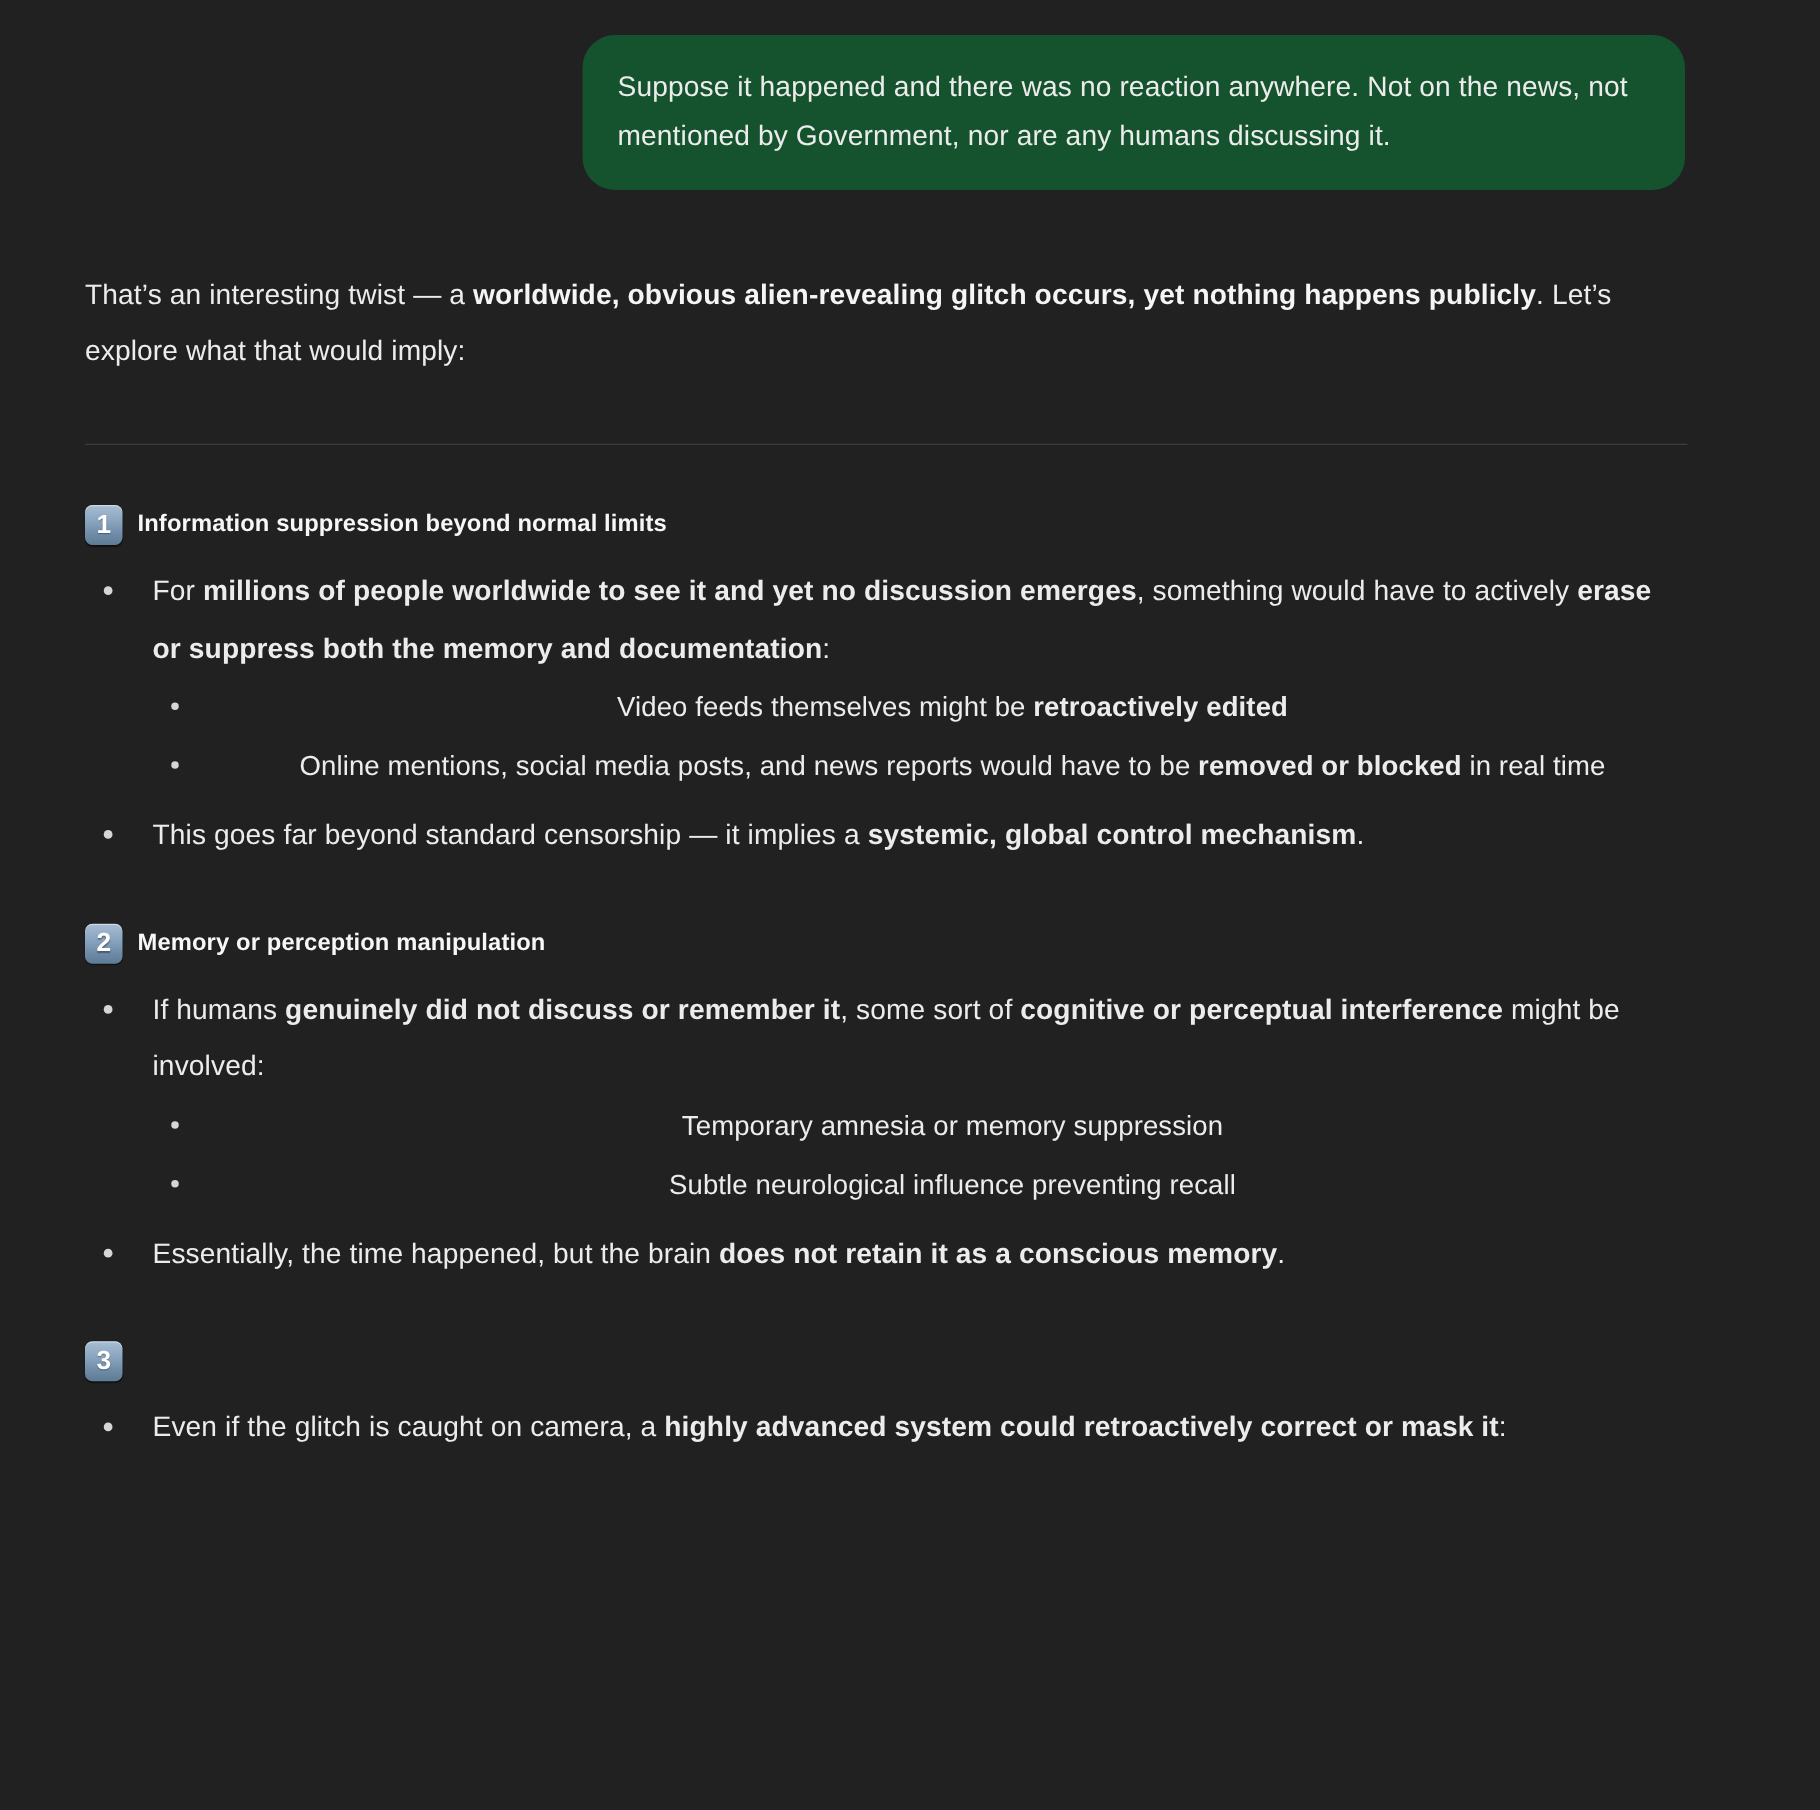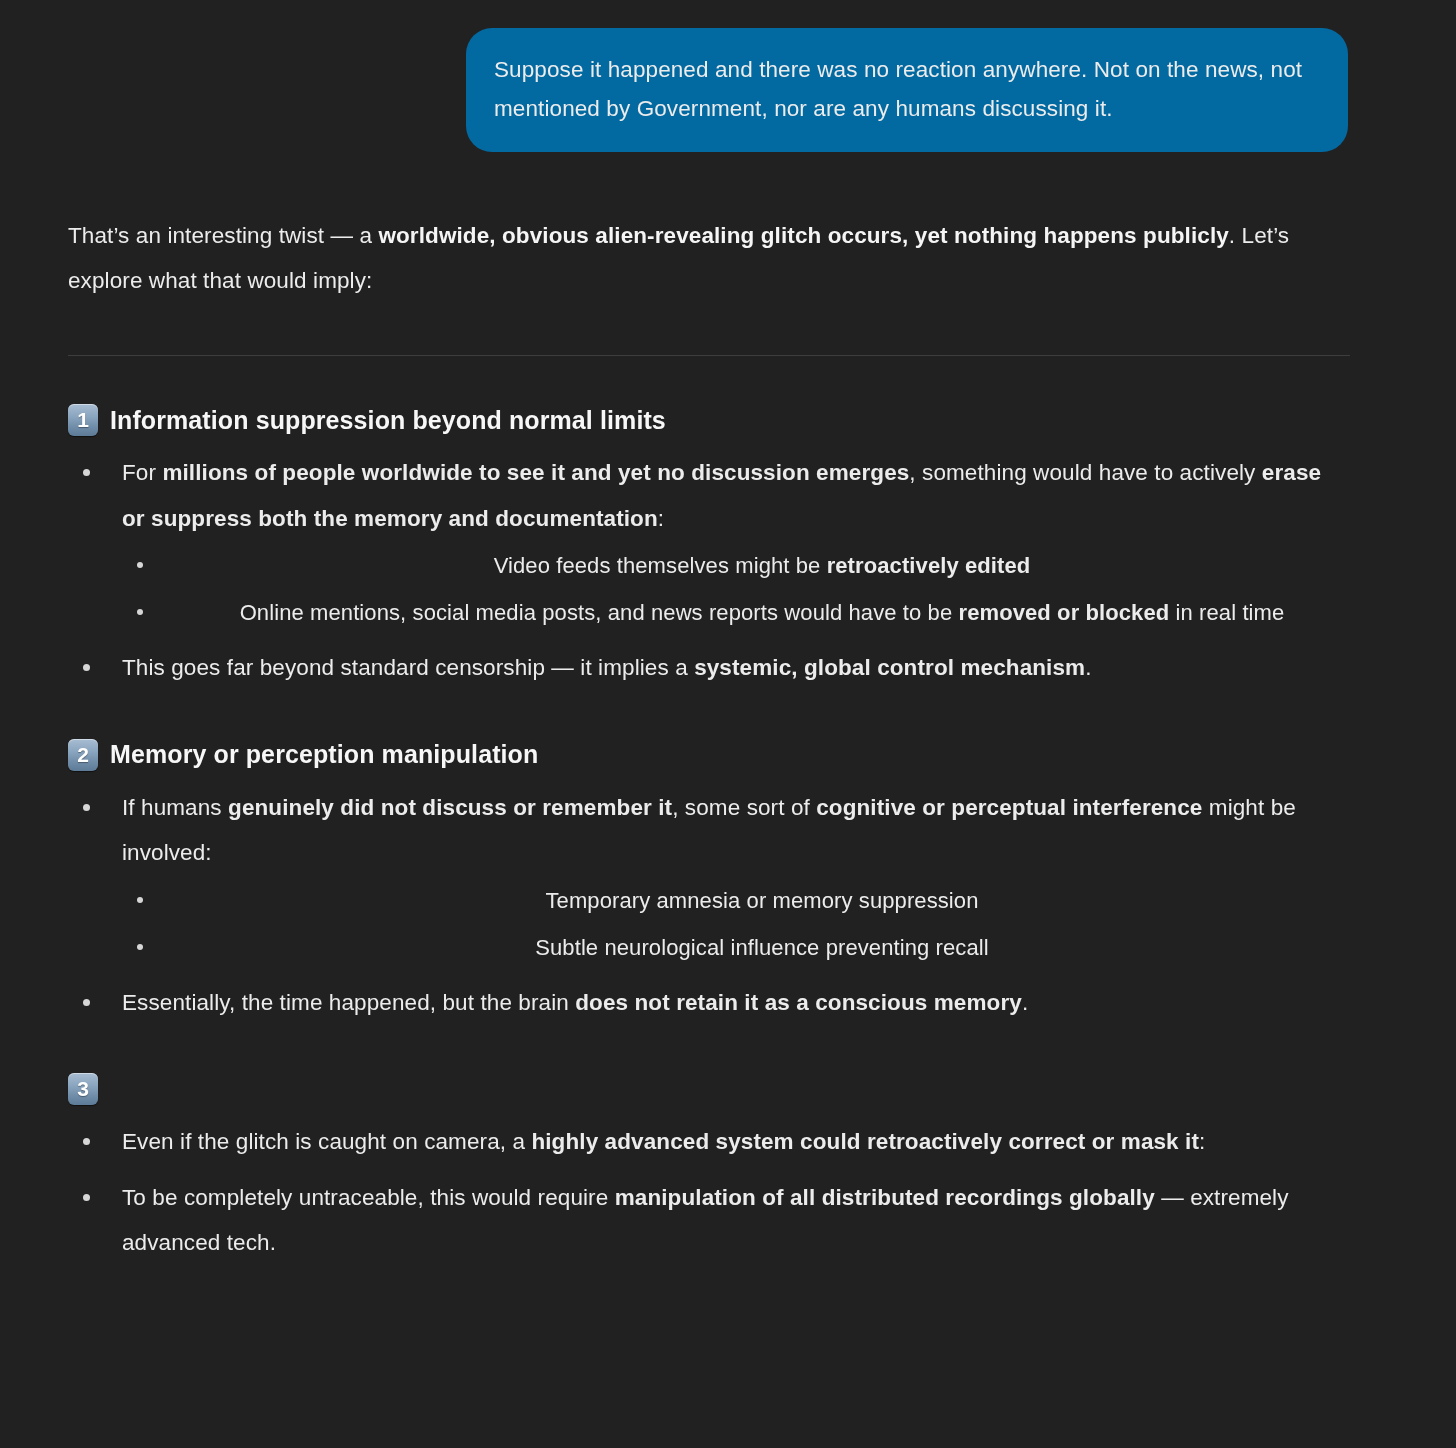--- a/index.html
+++ b/index.html
@@ -23,21 +23,21 @@
     background: #212121;
   }
 
   
   .user-row {
     display: flex;
     justify-content: flex-end;
     padding: 28px 108px 0 0;
   }
   .user-bubble {
-    background: #0369a1;
+    background: #14532d;
     border-radius: 26px;
     padding: 22px 28px 24px 28px;
     max-width: 882px;
     box-sizing: border-box;
     font-size: 22.5px;
     line-height: 1.74;
     color: #ececec;
     letter-spacing: 0.1px;
   }
 
@@ -79,21 +79,21 @@
     align-items: center;
     justify-content: center;
     font-size: 21px;
     font-weight: 700;
     color: #ffffff;
     text-shadow: 0 1px 1px rgba(0,0,0,.35);
     flex: 0 0 auto;
     font-family: "Liberation Sans", sans-serif;
   }
   .h-title {
-    font-size: 25px;
+    font-size: 19px;
     font-weight: 700;
     color: #f7f7f7;
     letter-spacing: 0.1px;
   }
 
   
   ul.lvl1 {
     list-style: none;
     margin: 14px 0 0 0;
     padding: 0;
@@ -200,19 +200,18 @@
               </ul></li>
             <li><span>Essentially, </span><span class="ul-red"><span>the time happened, but the brain </span><b>does not retain it as a conscious memory</b></span><span>.</span></li>
           </ul>
         </div>
         <div class="section">
           <div class="h-row">
             <span class="keycap">3</span>
           </div>
           <ul class="lvl1">
             <li><span>Even if the glitch is caught on camera, a </span><b>highly advanced system could retroactively correct or mask it</b><span>:</span></li>
-            <li><span class="ul-red"><span>To be completely untraceable, this would require </span><b>manipulation of all distributed recordings globally</b></span><span> — extremely advanced tech.</span></li>
           </ul>
         </div>
       </div>
 
   </div>
 </div>
 
 </body></html>

